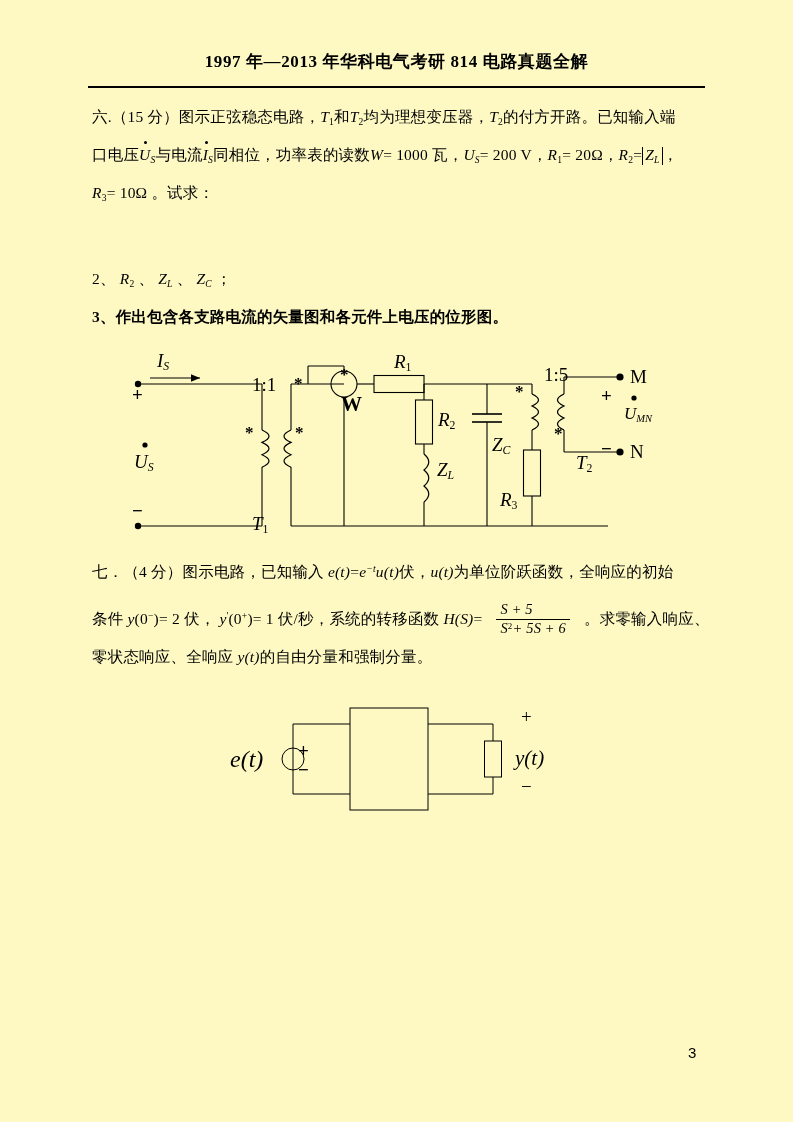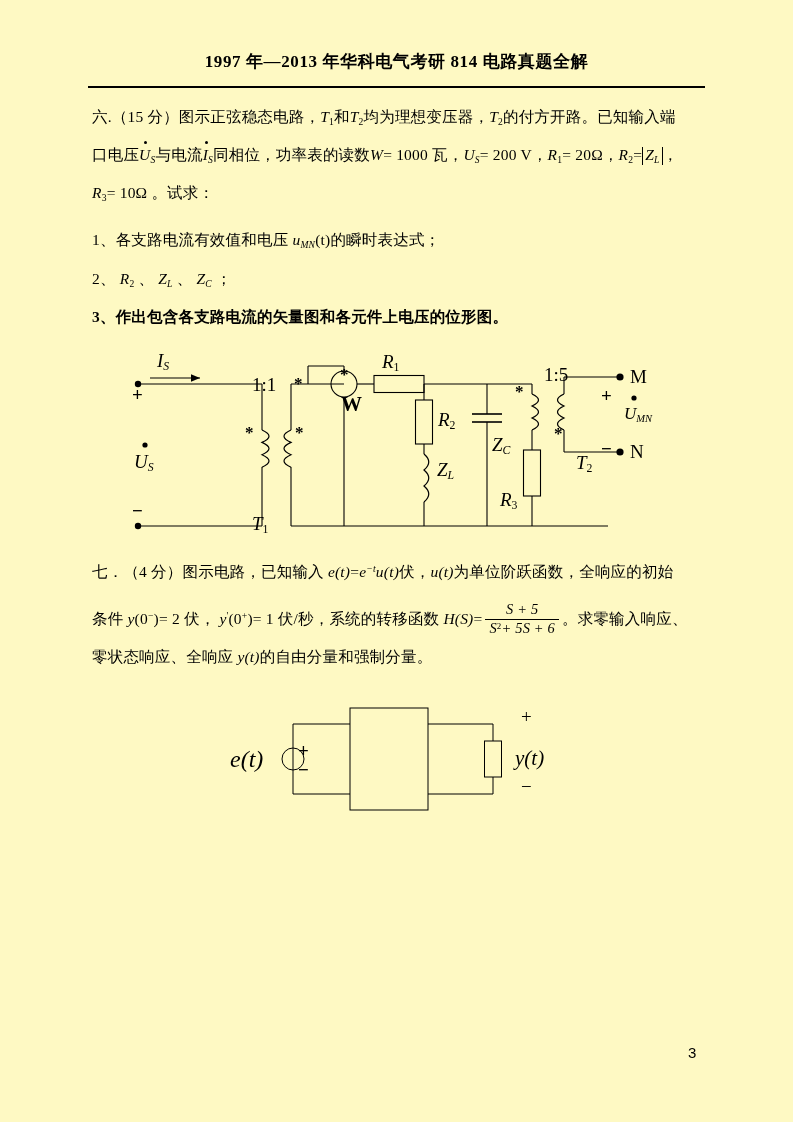--- a/index.html
+++ b/index.html
@@ -85,24 +85,23 @@
     border-left: 1.2px solid #000;
     border-right: 1.2px solid #000;
     padding: 0 2px;
     line-height: 1.05;
   }
 
   
   .frac {
     display: inline-block;
     vertical-align: middle;
-    text-align: center;
     font-size: 0.93em;
     line-height: 1.1;
-    margin: 0 3px;
+    margin: 0 14px;
     position: relative;
     top: -1px;
   }
   .frac .num { display: block; padding: 0 4px 1px 4px; }
   .frac .den { display: block; border-top: 1.2px solid #000; padding: 1px 4px 0 4px; }
 
   
   .diagram {
     position: absolute;
   }
@@ -140,23 +139,20 @@
   </div>
 
   <div class="para" style="left:92px; top:146px;">
     <span>口电压</span><span class="it dotted">U</span><sub class="v">S</sub><span>与电流</span><span class="it dotted">I</span><sub class="v">S</sub><span>同相位，功率表的读数</span><span class="it">W</span><span>= 1000 瓦，</span><span class="it">U</span><sub class="v">S</sub><span>= 200 V，</span><span class="it">R</span><sub class="vn">1</sub><span>= 20Ω，</span><span class="it">R</span><sub class="vn">2</sub><span>=</span><span class="absbar"><span class="it">Z</span><sub class="v">L</sub></span><span>，</span>
   </div>
 
   <div class="para" style="left:92px; top:184px;">
     <span class="it">R</span><sub class="vn">3</sub><span>= 10Ω 。试求：</span>
   </div>
 
-  <div class="para" style="left:92px; top:231px;">
-    <span>1、各支路电流有效值和电压 </span><span class="it">u</span><sub class="v">MN</sub><span>(t)</span><span>的瞬时表达式；</span>
-  </div>
 
   <div class="para" style="left:92px; top:270px;">
     <span>2、 </span><span class="it">R</span><sub class="vn">2</sub><span> 、 </span><span class="it">Z</span><sub class="v">L</sub><span> 、 </span><span class="it">Z</span><sub class="v">C</sub><span> ；</span>
   </div>
 
   <div class="para" style="left:92px; top:308px;font-weight:bold;">3、作出包含各支路电流的矢量图和各元件上电压的位形图。</div>
 
   <div class="diagram" style="left:112px; top:352px; width:570px; height:190px;">
     <svg width="570" height="190" viewBox="0 0 570 190">
       <g stroke="#000" stroke-width="1.1" fill="none">
@@ -234,21 +230,21 @@
     </div>
     <div class="lbl big" style="left:140px; top:22px;">1:1</div>
     <div class="lbl big ital" style="left:140px; top:161px;">
       <span>T</span><sub class="vn">1</sub>
     </div>
     <div class="star" style="left:133px; top:72px;">*</div>
     <div class="star" style="left:183px; top:72px;">*</div>
     <div class="star" style="left:182px; top:23px;">*</div>
     <div class="star" style="left:228px; top:14px;">*</div>
     <div class="lbl" style="left:229px; top:40px; font-size:21px; font-weight:bold; font-family:'Liberation Serif',serif;">W</div>
-    <div class="lbl big ital" style="left:270px; top:-1px;">
+    <div class="lbl big ital" style="left:282px; top:-1px;">
       <span>R</span><sub class="vn">1</sub>
     </div>
     <div class="lbl big ital" style="left:326px; top:57px;">
       <span>R</span><sub class="vn">2</sub>
     </div>
     <div class="lbl big ital" style="left:325px; top:107px;">
       <span>Z</span><sub class="v">L</sub>
     </div>
     <div class="lbl big ital" style="left:380px; top:82px;">
       <span>Z</span><sub class="v">C</sub>

